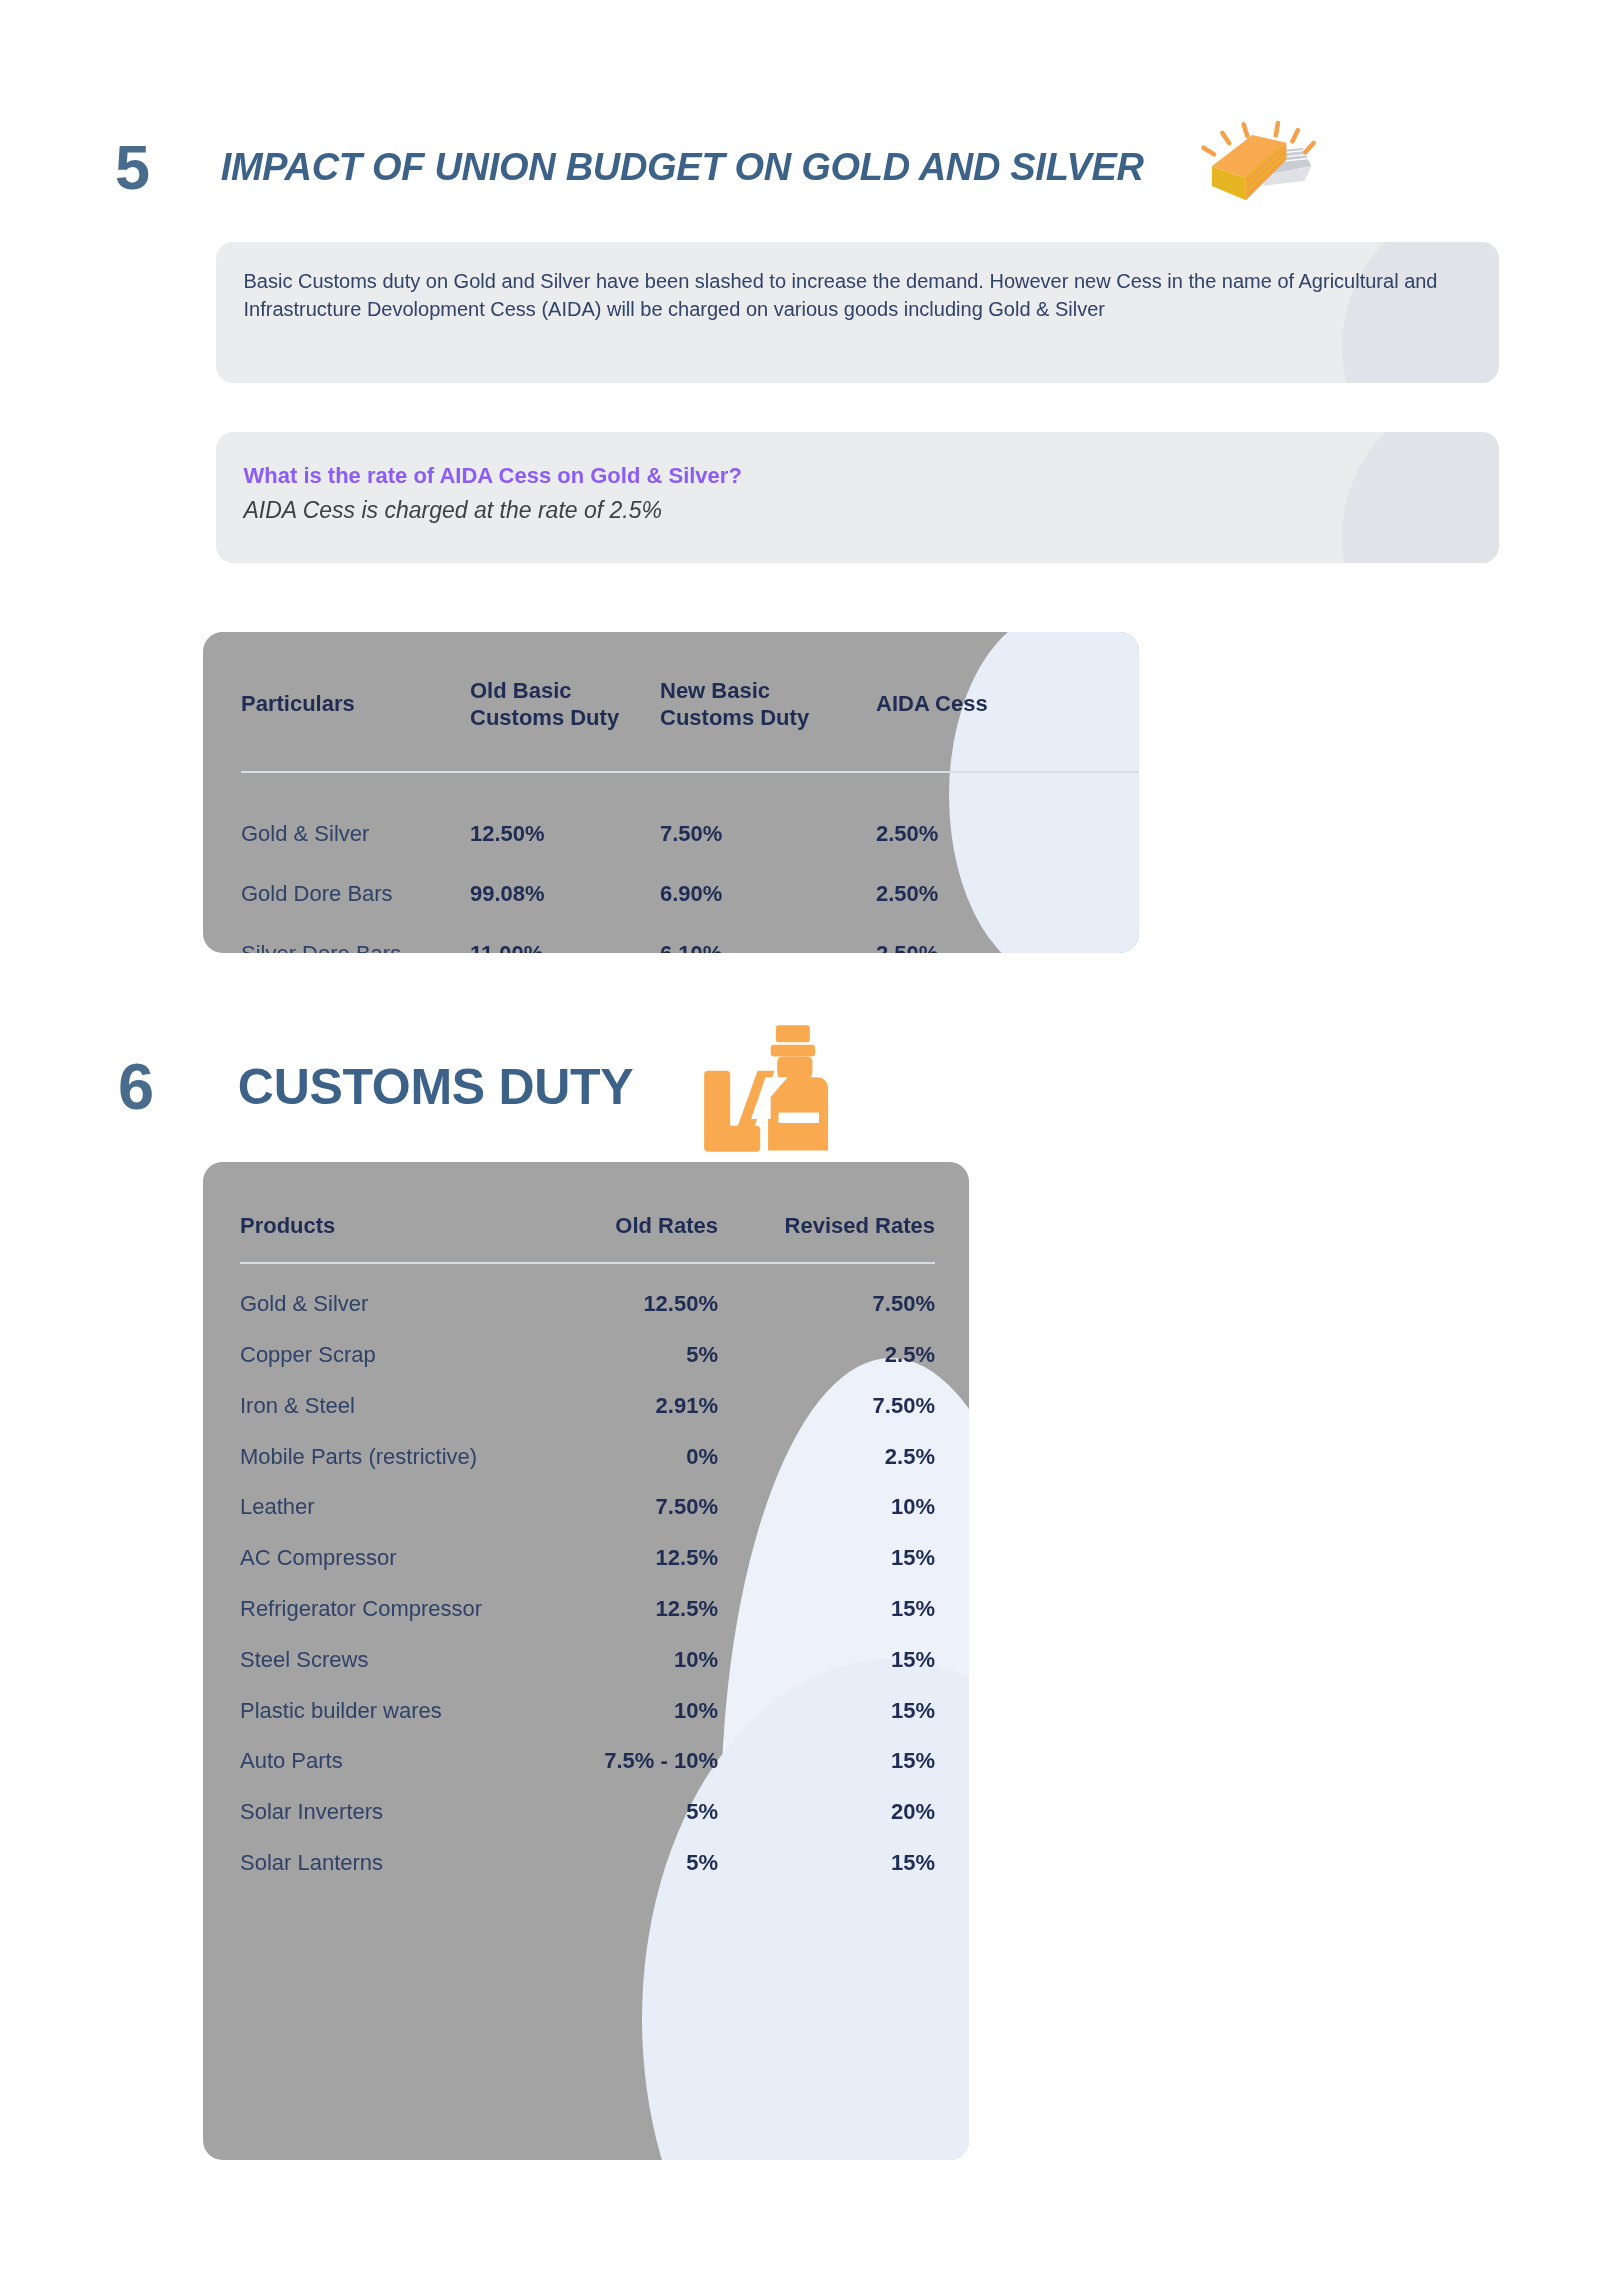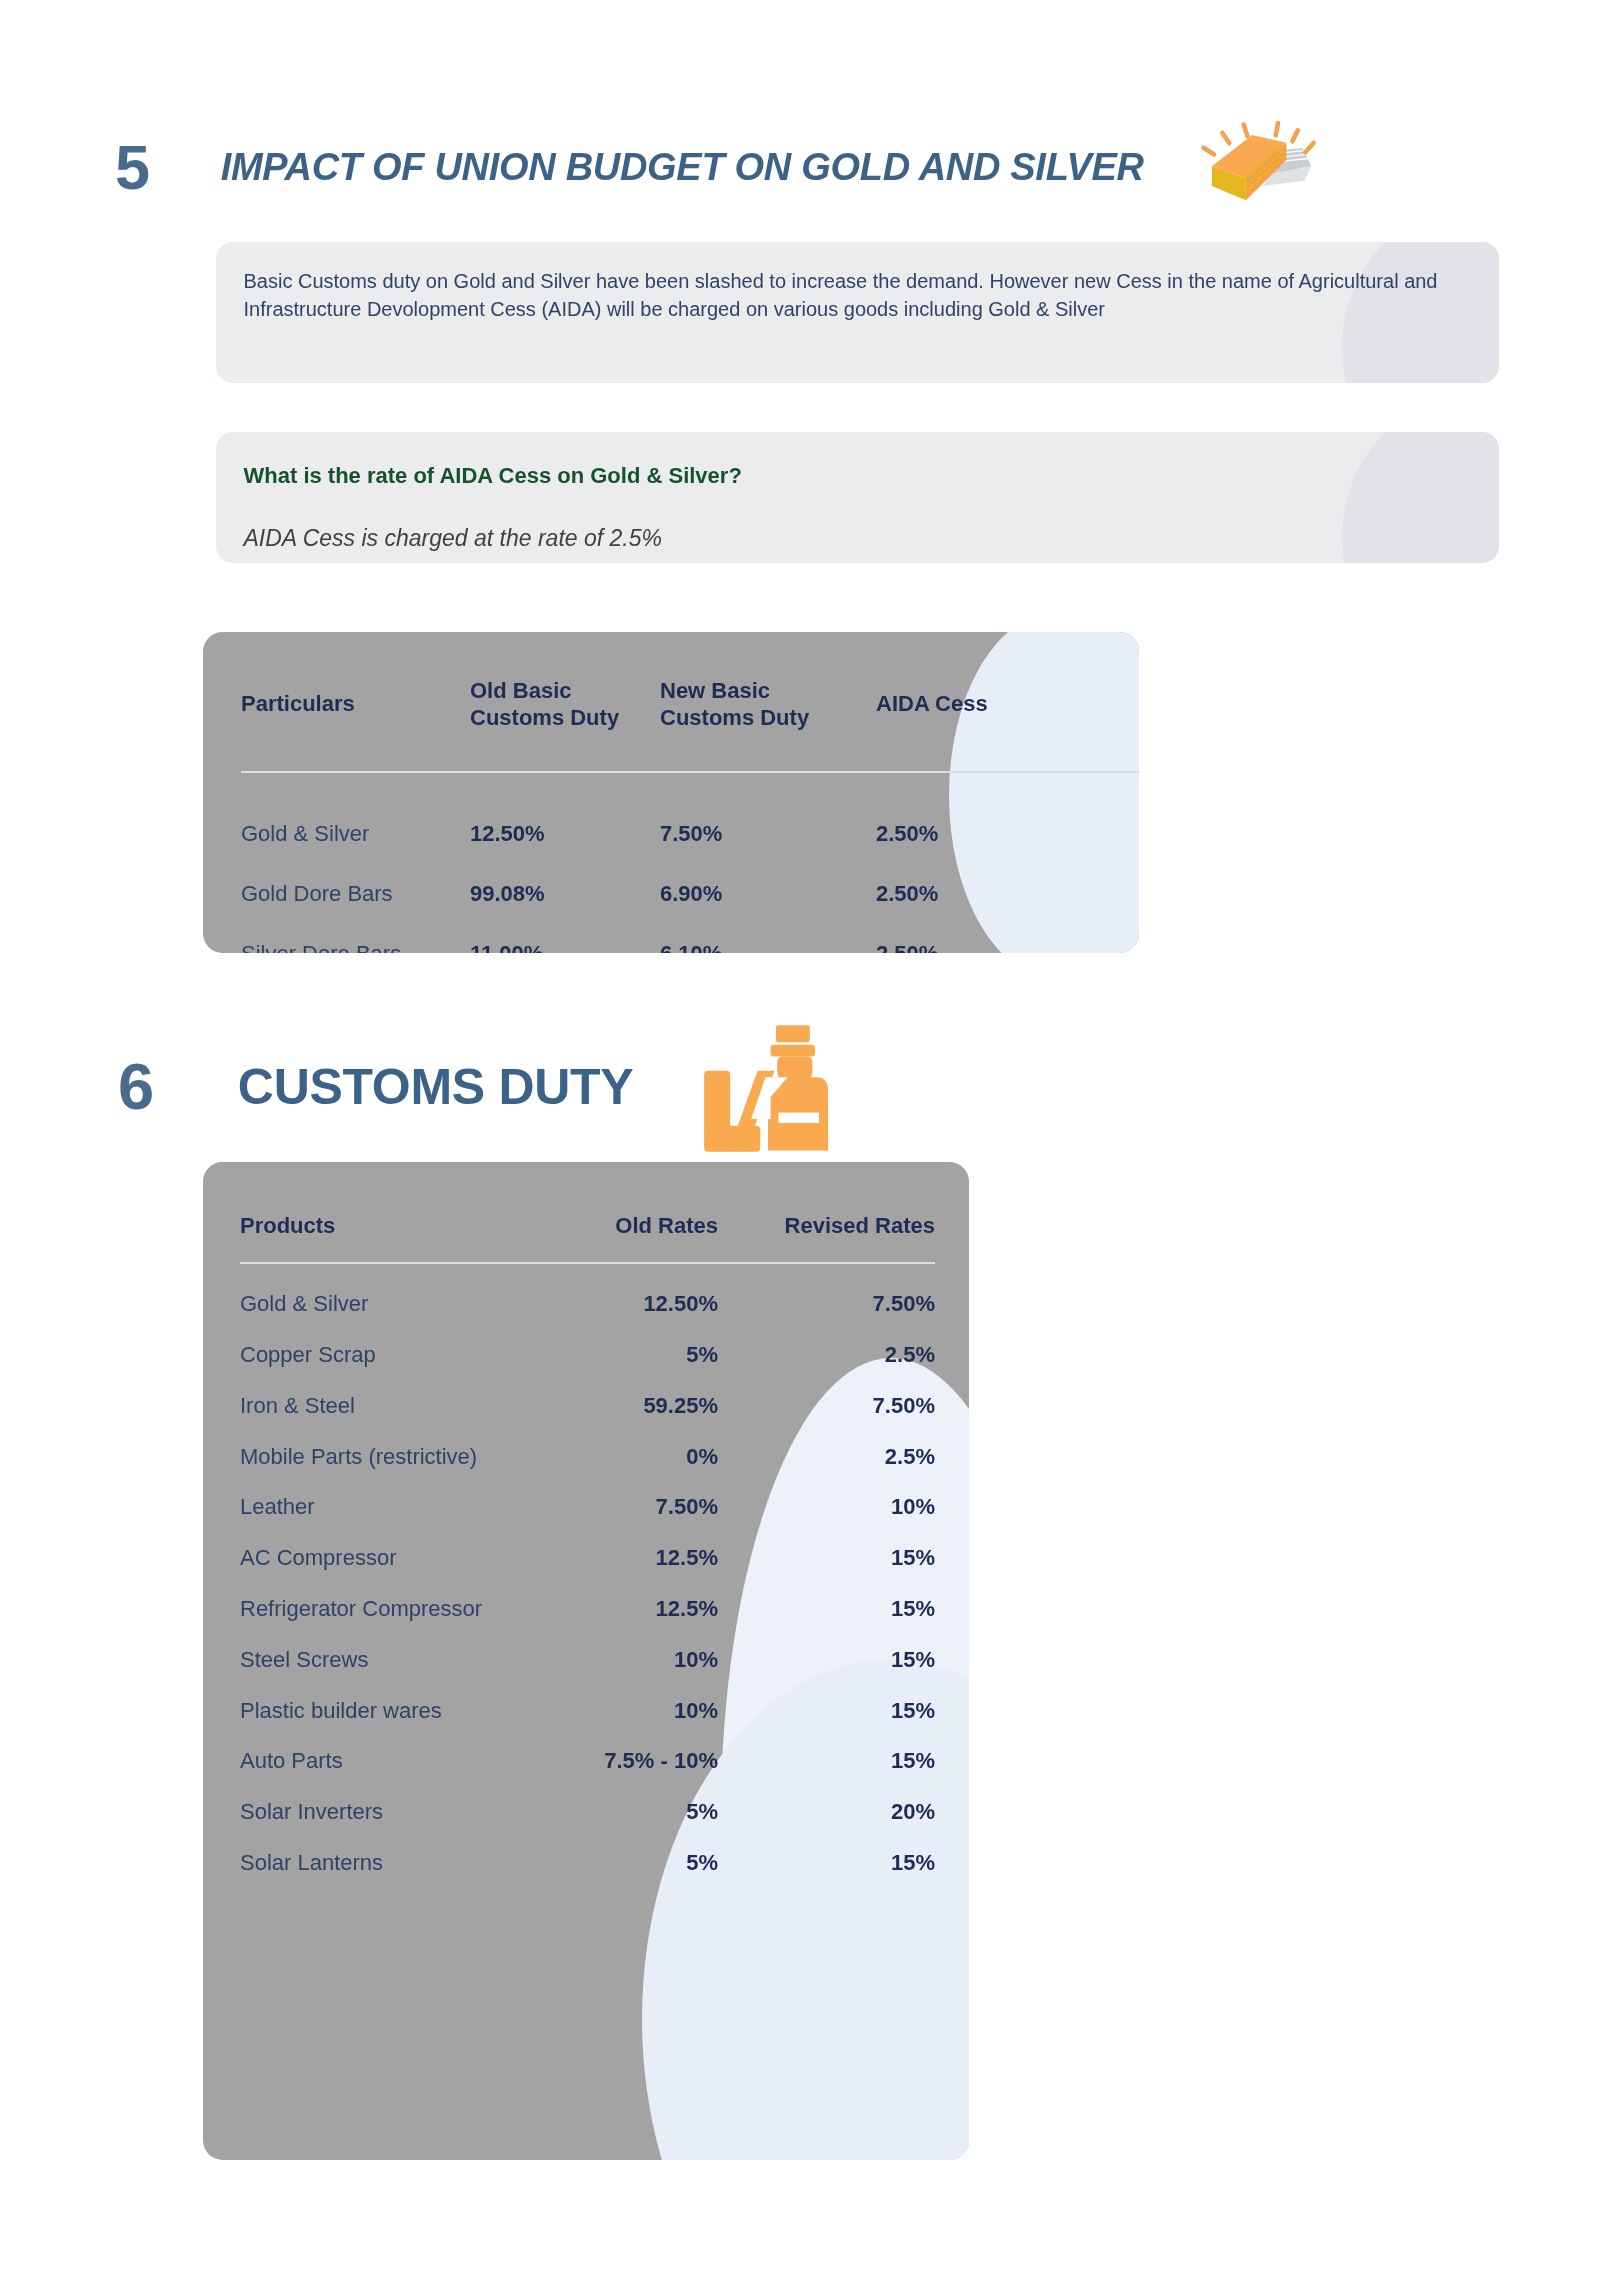--- a/index.html
+++ b/index.html
@@ -48,21 +48,21 @@
   .grey-card .inner{position:relative;z-index:2;}
 
   #info-card{left:216px;top:242px;width:1283px;height:141px;}
   #info-card .inner{padding:25px 29px 0 27.5px;}
   .info-text{
     font-size:20px;line-height:1.42;color:#2f4268;font-weight:400;
   }
 
   #qa-card{left:216px;top:432px;width:1283px;height:131px;}
   #qa-card .inner{padding:31px 29px 0 27.5px;}
-  .qa-q{font-size:22px;font-weight:bold;color:#14532d;margin-bottom:36px;}
+  .qa-q{font-size:22px;font-weight:bold;color:#8b5cf6;margin-bottom:8px;}
   .qa-a{font-size:23px;color:#404040;font-style:italic;}
 
   
   .table-card{
     position:absolute;
     background:#a3a3a3;
     border-radius:19.6px;
     overflow:hidden;
   }
   .table-card .deco{
@@ -246,21 +246,21 @@
             <td class="val">12.50%</td>
             <td class="val">7.50%</td>
           </tr>
           <tr>
             <td class="prod">Copper Scrap</td>
             <td class="val">5%</td>
             <td class="val">2.5%</td>
           </tr>
           <tr>
             <td class="prod">Iron &amp; Steel</td>
-            <td class="val">59.25%</td>
+            <td class="val">2.91%</td>
             <td class="val">7.50%</td>
           </tr>
           <tr>
             <td class="prod">Mobile Parts (restrictive)</td>
             <td class="val">0%</td>
             <td class="val">2.5%</td>
           </tr>
           <tr>
             <td class="prod">Leather</td>
             <td class="val">7.50%</td>

